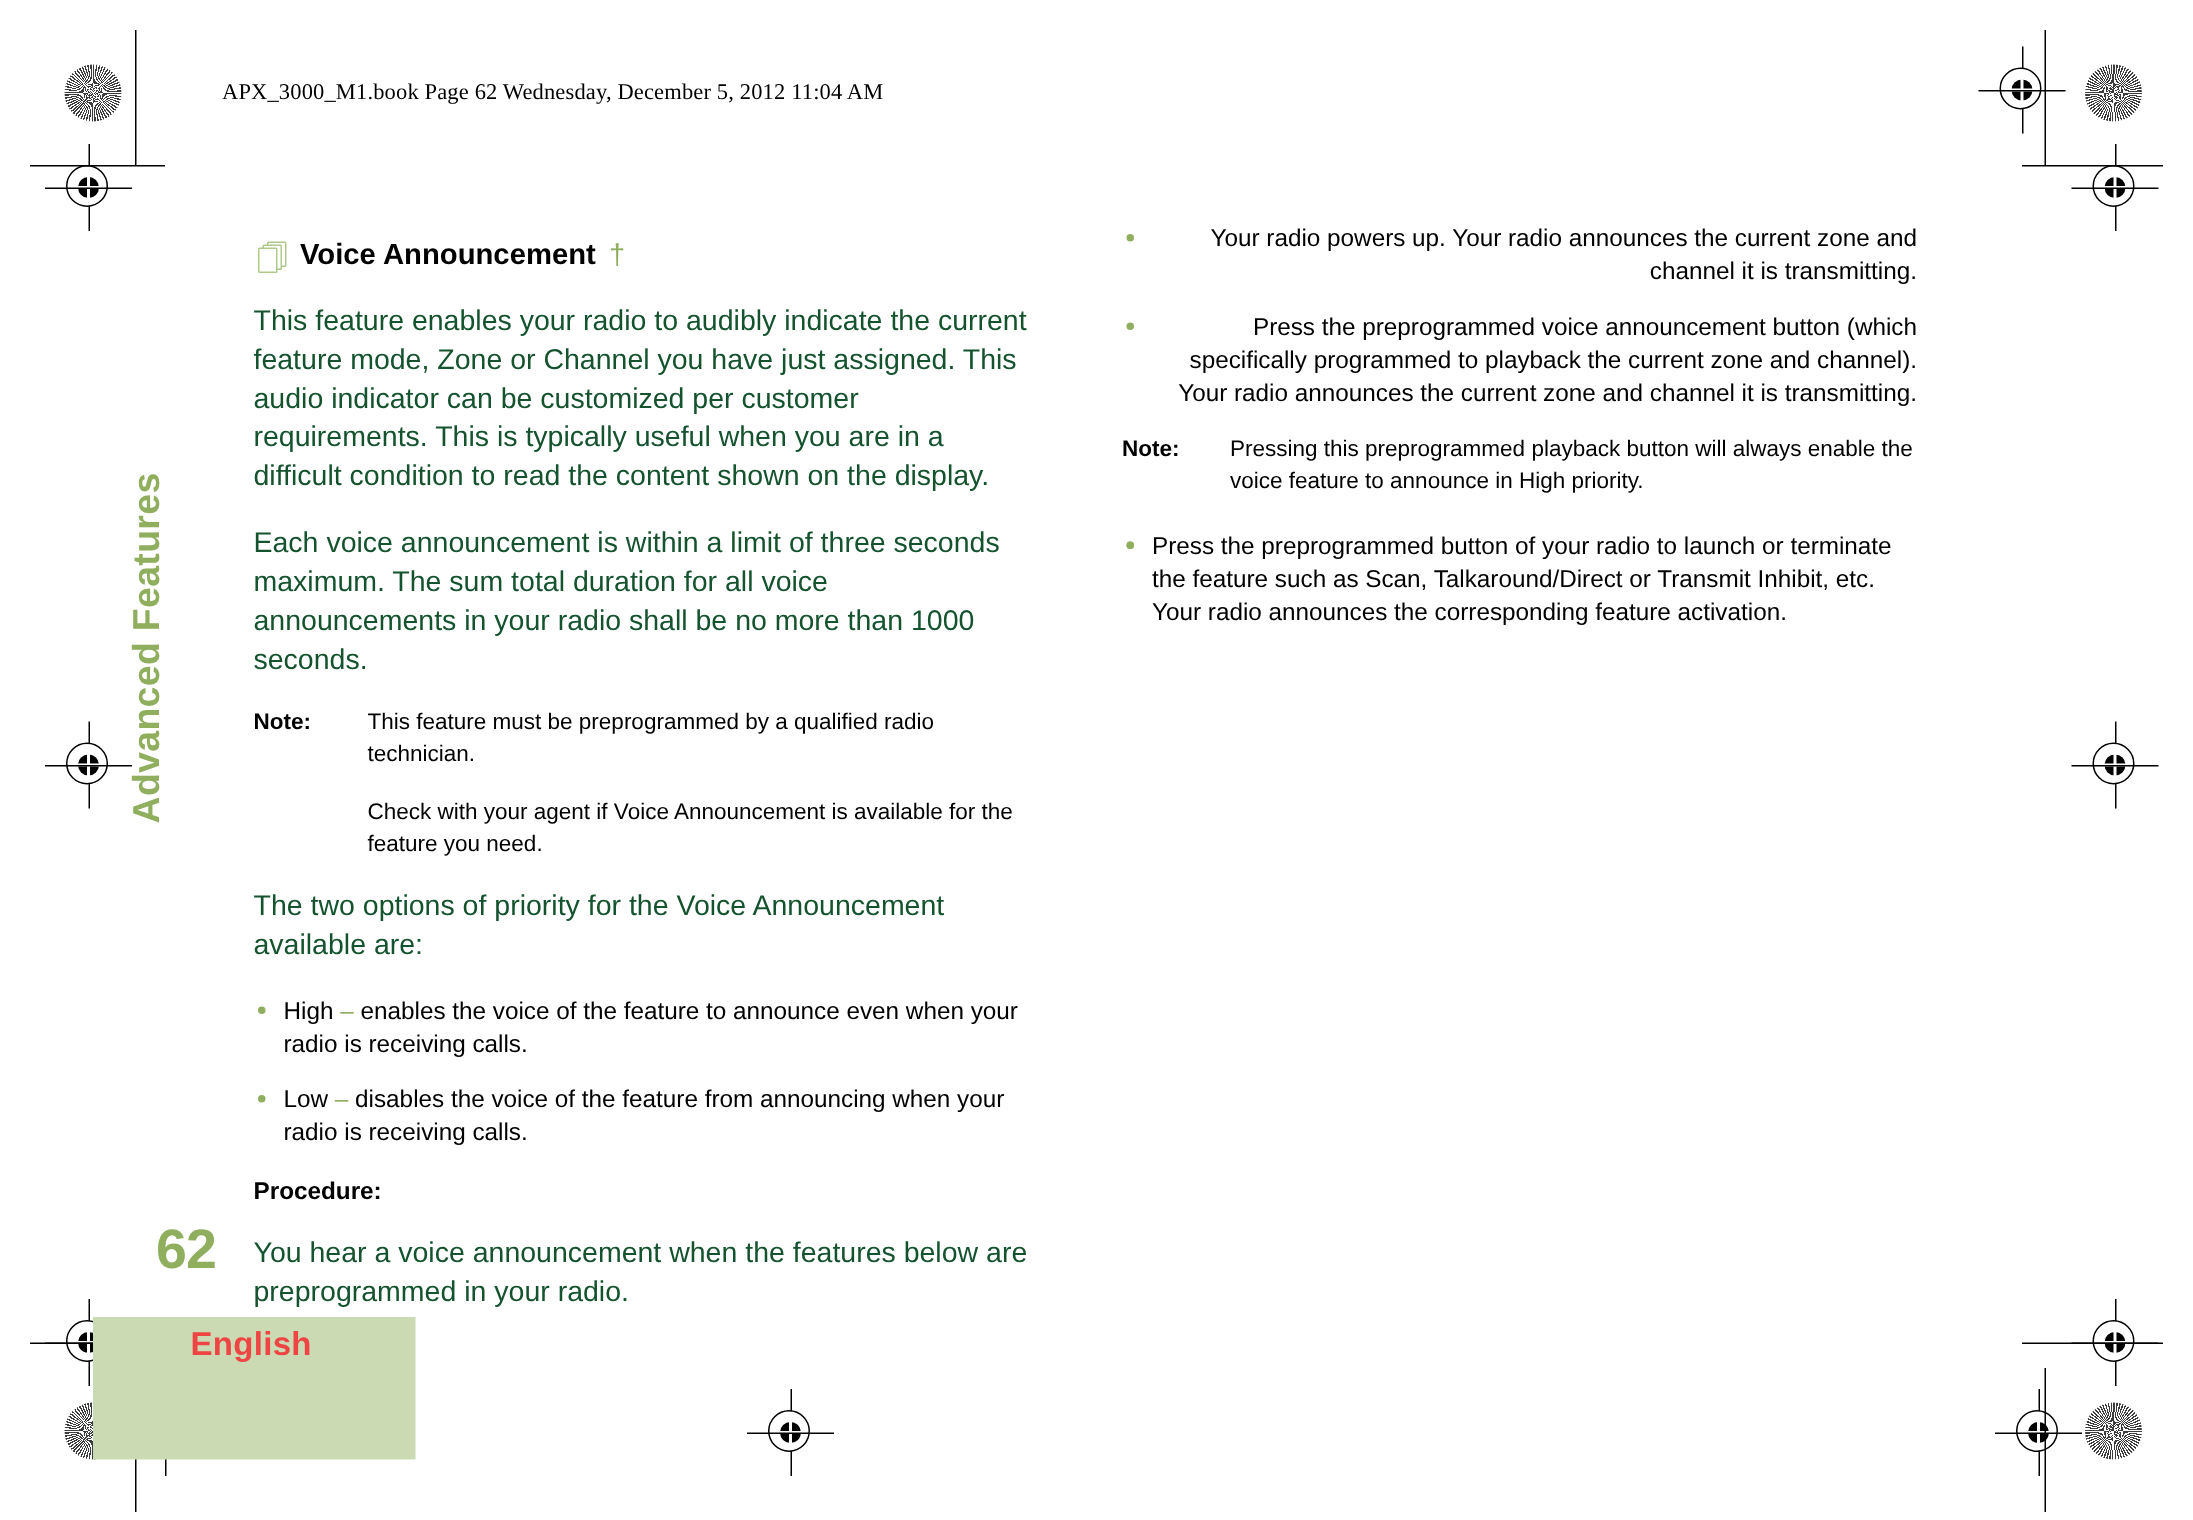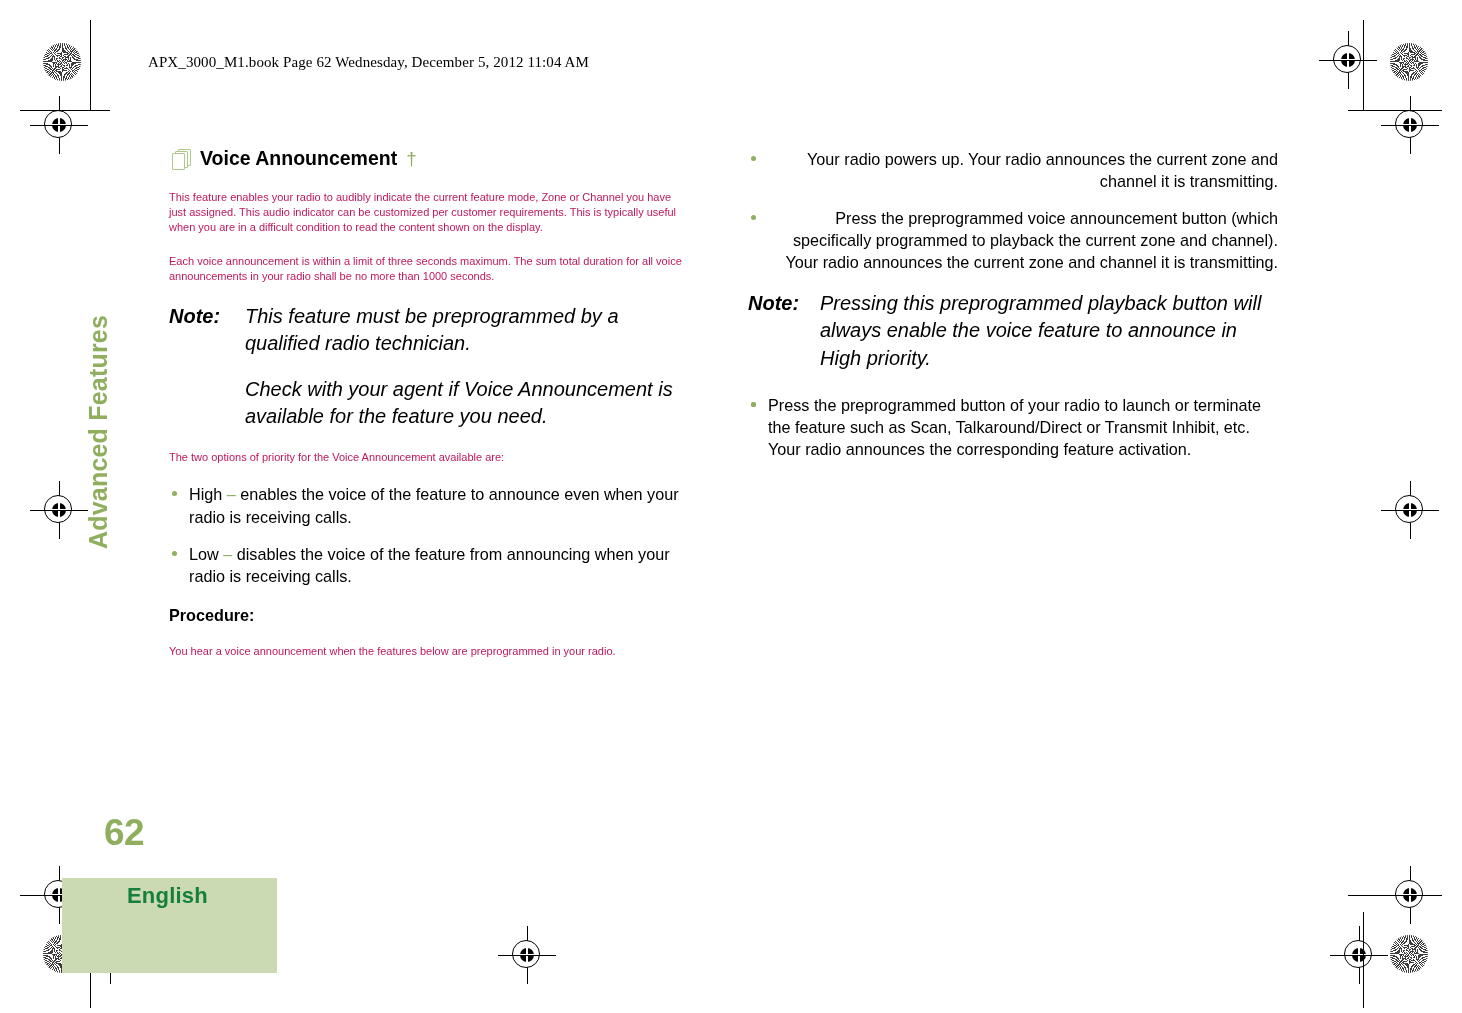--- a/index.html
+++ b/index.html
@@ -102,21 +102,21 @@
     position: absolute;
     top: 148px;
     width: 520px;
   }
   .col-left  { left: 169px; }
   .col-right { left: 748px; width: 530px; }
 
   h1.section-title {
     font-size: 19.5px;
     font-weight: bold;
-    margin: 0 0 20px 0;
+    margin: 12px 0 20px 0;
     padding: 0;
     line-height: 1.1;
     display: flex;
     align-items: center;
     gap: 9px;
   }
   .dagger { color: #8FAE5E; font-weight: normal; font-size: 19px; }
 
   
   .pages-icon {
@@ -131,33 +131,32 @@
     border: 1.4px solid #AFC98C;
     background: #ffffff;
     border-radius: 1px;
   }
   .pages-icon span:nth-child(1) { right: 0;   top: 1px; }
   .pages-icon span:nth-child(2) { right: 3px; top: 3px; }
   .pages-icon span:nth-child(3) { right: 6px; top: 5px; }
 
   p.body {
     margin: 0 0 19px 0;
-    font-size: 11px;
+    font-size: 19px;
     line-height: 1.36;
-    color: #be185d;
+    color: #14532d;
   }
 
   
   .note {
     margin: 0 0 19px 0;
-    font-size: 20px;
+    font-size: 15px;
     line-height: 1.36;
     padding-left: 76px;
     position: relative;
-    font-style: italic;
   }
   .note .note-label {
     position: absolute;
     left: 0; top: 0;
     font-weight: bold;
   }
   .note .note-extra { margin-top: 19px; }
 
   
   ul.bullets { margin: 0 0 19px 0; padding: 0; list-style: none; }
@@ -203,21 +202,21 @@
     width: 215px;
     height: 95px;
     background: #CBDAB2;
   }
   .lang-label {
     position: absolute;
     left: 127px;
     top: 883px;
     font-size: 22px;
     font-weight: bold;
-    color: #15803d;
+    color: #ef4444;
     letter-spacing: .2px;
   }
 </style>
 </head>
 <body>
 
 <div>
 
   <div class="reg-star" style="left:43px;  top:43px;"></div>
   <div class="reg-target" style="left:1333px;top:45px;">

